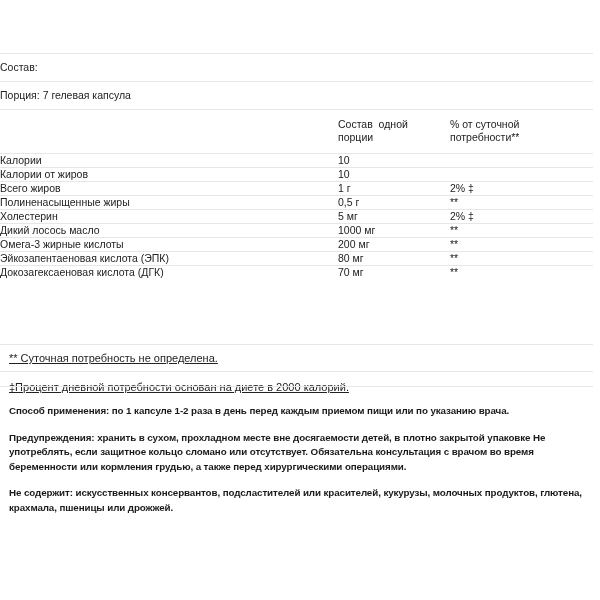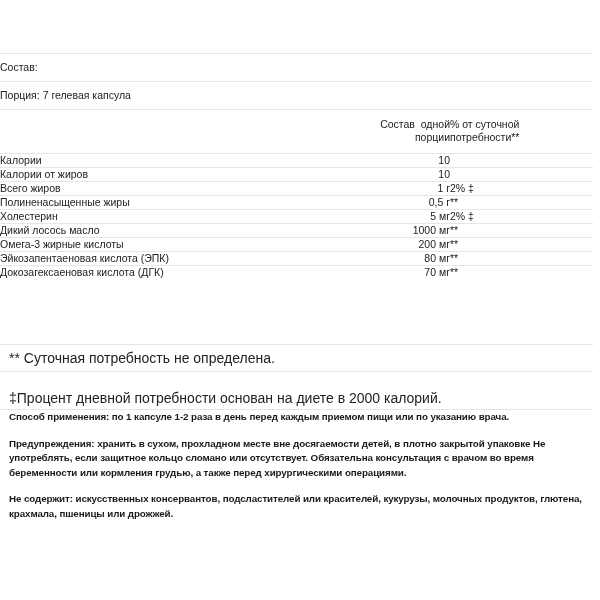--- a/index.html
+++ b/index.html
@@ -37,21 +37,21 @@
     border-top: 1px solid #e6e6e6;
   }
   .facts-table td {
     padding: 0;
     vertical-align: top;
     font-size: 10.5px;
     line-height: 13px;
     color: #222222;
   }
   .c-name  { width: 338px; padding: 6px 4px 6px 9px; }
-  .c-amt   { width: 112px; padding: 6px 4px 6px 0px; text-align: right; }
+  .c-amt   { width: 112px; padding: 6px 4px 6px 0px; }
   .c-dv    { width: 143px; padding: 6px 4px 6px 0px; }
 
   .row-head td {
     padding-top: 8px;
     padding-bottom: 9px;
   }
   .hdr-label {
     white-space: pre-wrap;
     display: block;
   }
@@ -61,36 +61,37 @@
   }
 
   
   .footnotes {
     position: absolute;
     left: 0;
     top: 344px;
     width: 593px;
   }
   .footnote {
-    font-size: 14px;
+    font-size: 11px;
     line-height: 14px;
     color: #222222;
     padding: 6px 9px 6px 9px;
     border-top: 1px solid #e6e6e6;
+    text-decoration: underline;
   }
-  .footnote-2 { padding-top: 19px; padding-bottom: 10px; }
+  .footnote-2 { padding-top: 8px; padding-bottom: 10px; }
 
   
   .prose {
     position: absolute;
     left: 0;
-    top: 409px;
+    top: 386px;
     width: 593px;
     border-top: 1px solid #e6e6e6;
-    padding-top: 0;
+    padding-top: 17px;
     box-sizing: border-box;
   }
   .prose p {
     margin: 0 0 12px 0;
     padding: 0 6px 0 9px;
     font-size: 9.8px;
     line-height: 14.5px;
     font-weight: bold;
     color: #1a1a1a;
     letter-spacing: -0.1px;

